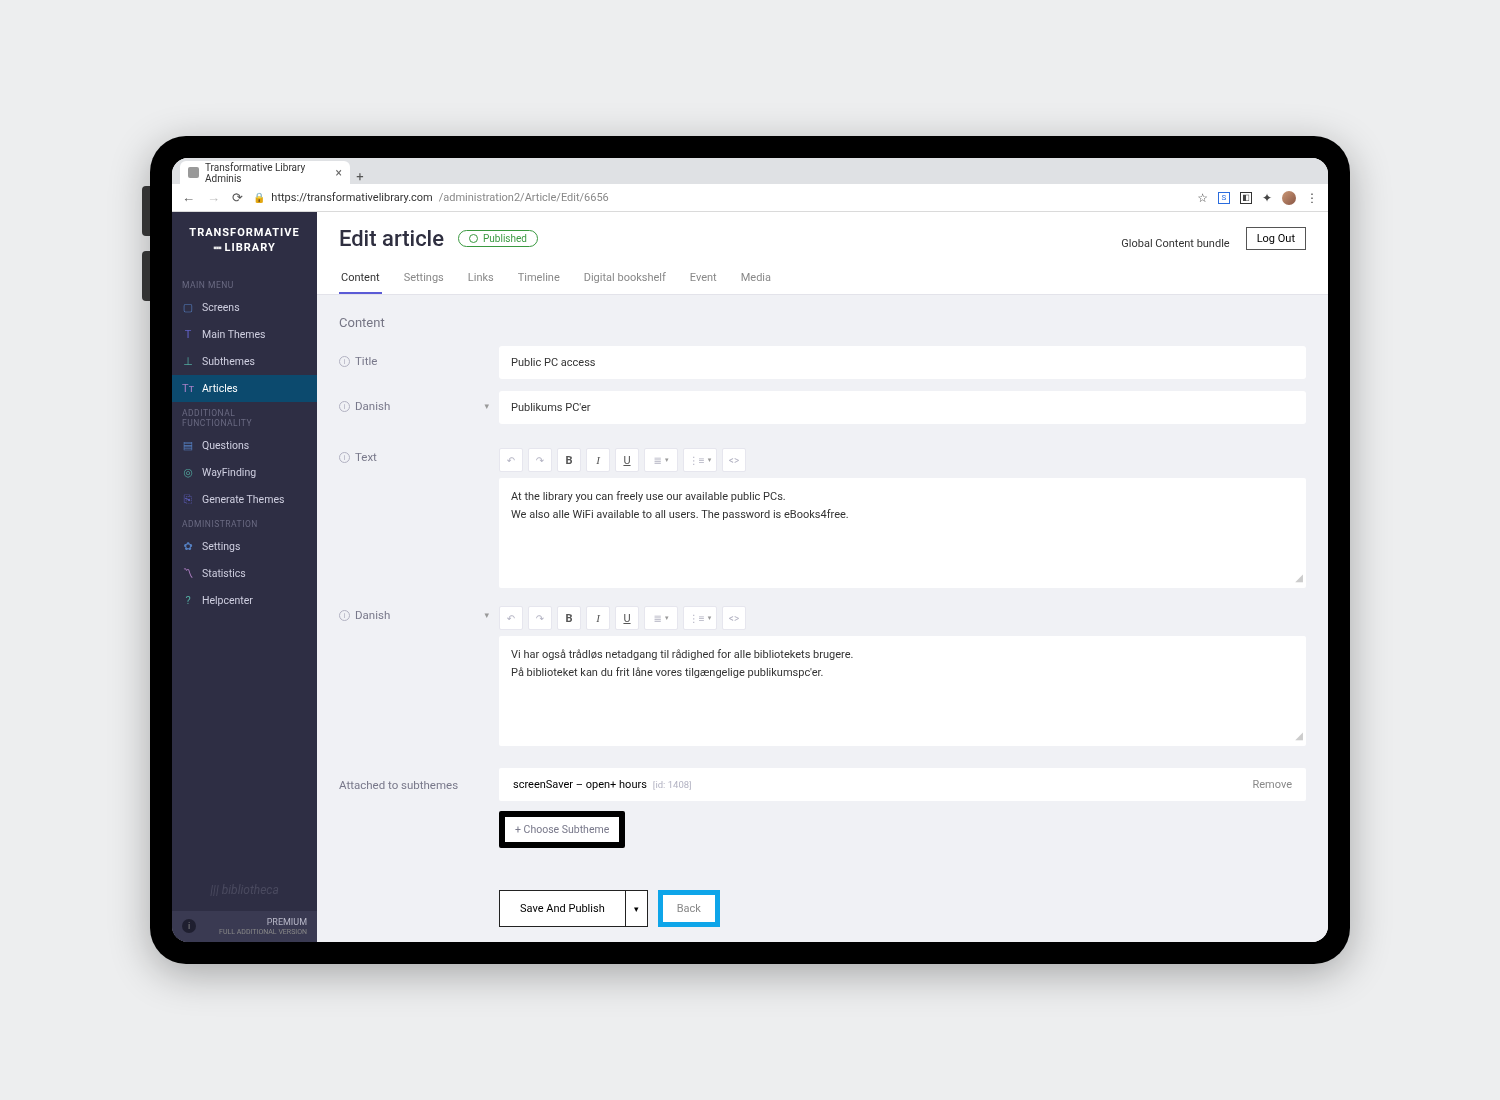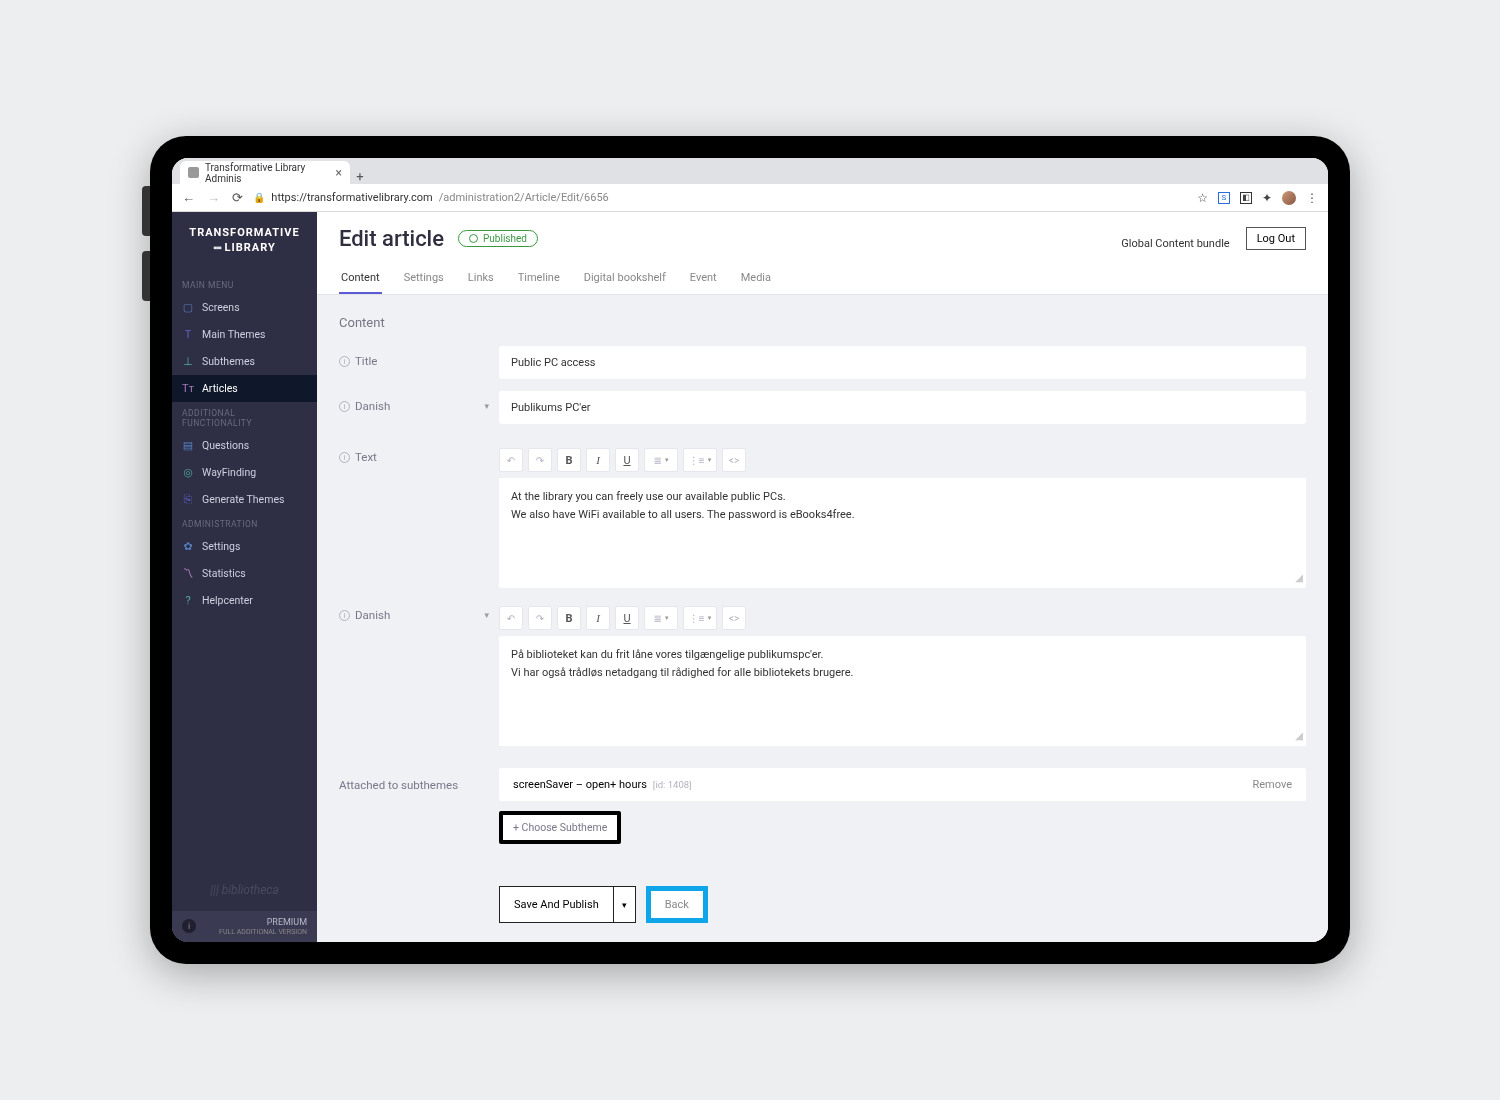--- a/index.html
+++ b/index.html
@@ -25,21 +25,21 @@
 .ext-icons { margin-left:auto; display:flex; gap:10px; align-items:center; font-size:12px; color:#444; }
 .ext-icons .avatar { width:14px; height:14px; border-radius:50%; background:linear-gradient(135deg,#c97,#854); }
 .ext-icons .sq { width:12px; height:12px; border:1px solid #333; font-size:8px; display:flex;align-items:center;justify-content:center; }
 
 .app { flex:1 1 auto; display:flex; overflow:hidden; }
 .sidebar { width:145px; background:#2e2e44; color:#b8b8c8; display:flex; flex-direction:column; font-size:10.5px; }
 .brand { text-align:center; padding:14px 8px 18px; color:#fff; font-weight:700; letter-spacing:1px; font-size:11px; line-height:1.35; }
 .brand .dots { display:inline-block; letter-spacing:-1px; font-size:10px; opacity:.9; }
 .side-section-title { font-size:8.5px; color:#6a6a82; letter-spacing:.5px; padding:6px 10px 4px; text-transform:uppercase; }
 .side-item { display:flex; align-items:center; gap:8px; padding:7px 10px; cursor:pointer; color:#cfcfe0; }
-.side-item.active { background:#0f172a; color:#fff; }
+.side-item.active { background:#0c4a6e; color:#fff; }
 .side-item .ic { width:12px; display:inline-flex; justify-content:center; opacity:.85; font-size:11px; }
 .sidebar-foot { margin-top:auto; }
 .biblio { text-align:center; padding:14px 0; color:#4a4a5f; font-size:12px; font-style:italic; }
 .premium-bar { background:#3a3a52; text-align:right; padding:6px 10px; display:flex; align-items:center; }
 .premium-bar .ic-i { width:14px; height:14px; border-radius:50%; background:#1f1f30; color:#888; font-size:9px; display:flex; align-items:center; justify-content:center; }
 .premium-bar .txt { margin-left:auto; color:#b8b8c8; font-size:9px; line-height:1.2; }
 .premium-bar .txt .sm { font-size:7px; color:#888; }
 
 .main { flex:1; background:#f0f1f5; overflow:auto; }
 .header { background:#fff; border-bottom:1px solid #e3e3ea; padding: 14px 22px 0; }
@@ -70,24 +70,24 @@
 .tb-btn b { color:#555; font-size:11px; }
 .tb-btn i { color:#555; font-size:11px; font-family:serif; }
 .tb-btn u { color:#555; font-size:11px; }
 .tb-btn .chv { font-size:7px; color:#999; }
 .editor-body { padding:10px 12px; min-height:110px; font-size:11px; color:#333; line-height:1.6; position:relative; }
 .resize { position:absolute; bottom:2px; right:3px; color:#ccc; font-size:10px; }
 
 .subtheme-row { background:#fff; padding:10px 14px; display:flex; align-items:center; font-size:11px; border-radius:2px; }
 .subtheme-row .meta { color:#b2b2c2; font-size:9.5px; margin-left:6px; }
 .subtheme-row .remove { margin-left:auto; color:#888; cursor:pointer; }
-.choose-btn { margin-top:10px; border:4px solid #000000; background:#fff; padding:6px 10px; font-size:10.5px; color:#78788a; cursor:pointer; border-radius:2px; }
+.choose-btn { margin-top:10px; border:6px solid #000000; background:#fff; padding:6px 10px; font-size:10.5px; color:#78788a; cursor:pointer; border-radius:2px; }
 
 .actions { margin-top:42px; margin-left:160px; display:flex; gap:10px; }
-.btn-primary { border:1.5px solid #222; background:#fff; padding:7px 14px; font-size:11px; cursor:pointer; }
+.btn-primary { border:1.5px solid #222; background:#fff; padding:7px 20px; font-size:11px; cursor:pointer; }
 .btn-dd { border:1.5px solid #222; border-left:none; background:#fff; width:22px; font-size:9px; cursor:pointer; }
 .btn-primary-group { display:flex; }
 .btn-sec { border:5px solid #0ea5e9; background:#fff; padding:7px 14px; font-size:11px; color:#888; cursor:pointer; }
 </style>
 </head>
 <body>
 
 <div class="tablet-frame">
   <div class="tablet-side"></div>
   <div class="tablet-side b2"></div>
@@ -250,21 +250,21 @@
                 <div class="tb-btn">
                     <u>U</u>
                   </div>
                 <div class="tb-btn w">≣ <span class="chv">▾</span></div>
                 <div class="tb-btn w">⋮≡ <span class="chv">▾</span></div>
                 <div class="tb-btn">&lt;&gt;</div>
               </div>
               <div class="editor">
                 <div class="editor-body">
                   <div>At the library you can freely use our available public PCs.</div>
-                  <div>We also have WiFi available to all users. The password is eBooks4free.</div>
+                  <div>We also alle WiFi available to all users. The password is eBooks4free.</div>
                   <div class="resize">◢</div>
                 </div>
               </div>
             </div>
           </div>
 
           <div class="form-row" style="margin-top:10px">
             <div class="form-label">
                 <span class="info">i</span>
                 <span>Danish</span>
@@ -282,22 +282,22 @@
                   </div>
                 <div class="tb-btn">
                     <u>U</u>
                   </div>
                 <div class="tb-btn w">≣ <span class="chv">▾</span></div>
                 <div class="tb-btn w">⋮≡ <span class="chv">▾</span></div>
                 <div class="tb-btn">&lt;&gt;</div>
               </div>
               <div class="editor">
                 <div class="editor-body">
+                  <div>Vi har også trådløs netadgang til rådighed for alle bibliotekets brugere.</div>
                   <div>På biblioteket kan du frit låne vores tilgængelige publikumspc'er.</div>
-                  <div>Vi har også trådløs netadgang til rådighed for alle bibliotekets brugere.</div>
                   <div class="resize">◢</div>
                 </div>
               </div>
             </div>
           </div>
 
           <div class="form-row" style="margin-top:22px">
             <div class="form-label" style="padding-top:10px">Attached to subthemes</div>
             <div class="form-field">
               <div class="subtheme-row">

